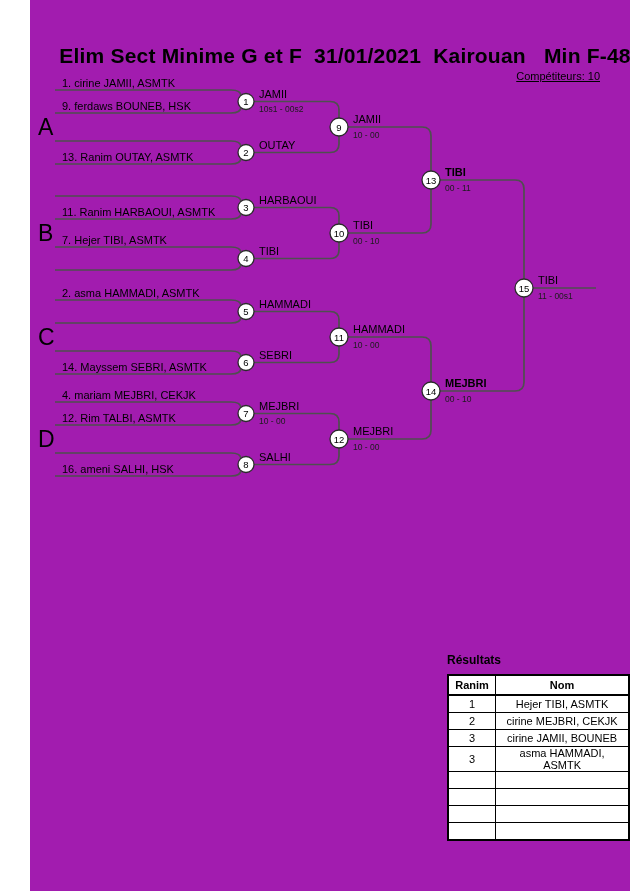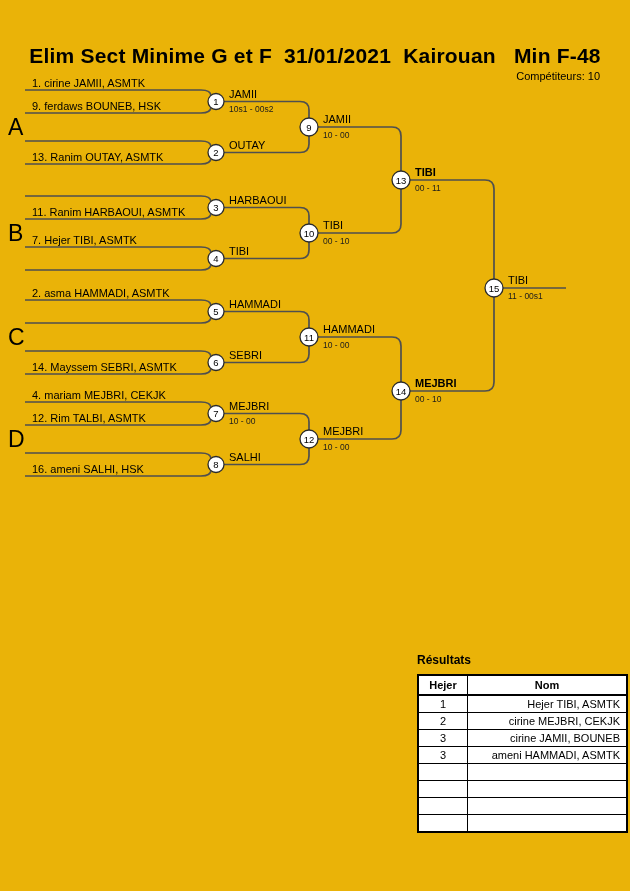--- a/index.html
+++ b/index.html
@@ -1,38 +1,38 @@
 <!DOCTYPE html>
 <html><head>
 <meta charset="utf-8">
 <style>
   html,body{margin:0;padding:0;background:#fff;}
   body{width:630px;height:891px;position:relative;font-family:"Liberation Sans",sans-serif;color:#000;}
-  .page{position:absolute;inset:0;background:#eab308;overflow:hidden;}
+  .page{position:absolute;inset:0;background:#a21caf;overflow:hidden;margin-left:30px;}
   .title{position:absolute;top:44px;left:0;width:630px;text-align:center;
          font-size:21px;font-weight:bold;white-space:pre;letter-spacing:0.2px;}
-  .competitors{position:absolute;top:70px;right:30px;font-size:11px;}
+  .competitors{position:absolute;top:70px;right:30px;font-size:11px;text-decoration:underline;}
   svg text{font-family:"Liberation Sans",sans-serif;fill:#000;}
   .entry-path,.conn-path{fill:none;stroke:#4f4f4f;stroke-width:1.7px;}
   .match-circle{fill:#fff;stroke:#2a2a2a;stroke-width:1.3px;}
   .match-num{font-size:9.5px;text-anchor:middle;}
   .entry-text{font-size:11px;}
   .winner-name{font-size:11px;}
   .winner-name.bold{font-weight:bold;}
   .winner-score{font-size:8.5px;fill:#1c1c1c;}
   .section-letter{font-size:23px;}
   .results-title{position:absolute;left:417px;top:653px;width:190px;
                  font-size:12px;font-weight:bold;}
   table.results{position:absolute;left:417px;top:674px;border-collapse:collapse;
                 border:2px solid #000;background:#fff;font-size:11px;}
   table.results th{border:1px solid #000;border-bottom:2px solid #000;font-weight:bold;
                    height:18px;padding:0 4px;text-align:center;}
   table.results td{border:1px solid #000;height:16px;padding:0 6px;}
   td.place-cell{width:36px;text-align:center;padding:0 2px;}
-  td.name-cell{width:146px;text-align:right;}
+  td.name-cell{width:146px;text-align:center;}
 </style>
 </head>
 <body>
 
 <div class="page">
 
   <div class="title">Elim Sect Minime G et F  31/01/2021  Kairouan   Min F-48</div>
   <div class="competitors">Compétiteurs: 10</div>
 
   <svg width="630" height="891" viewBox="0 0 630 891">
@@ -154,40 +154,40 @@
 
     <text class="winner-name" x="508" y="284">TIBI</text>
     <text class="winner-score" x="508" y="299">11 - 00s1</text>
   </svg>
 
   <div class="results-title">Résultats</div>
 
   <table class="results">
     <thead>
       <tr>
-        <th>Hejer</th>
+        <th>Ranim</th>
         <th>Nom</th>
       </tr>
     </thead>
     <tbody>
       <tr>
         <td class="place-cell">1</td>
         <td class="name-cell">Hejer TIBI, ASMTK</td>
       </tr>
       <tr>
         <td class="place-cell">2</td>
         <td class="name-cell">cirine MEJBRI, CEKJK</td>
       </tr>
       <tr>
         <td class="place-cell">3</td>
         <td class="name-cell">cirine JAMII, BOUNEB</td>
       </tr>
       <tr>
         <td class="place-cell">3</td>
-        <td class="name-cell">ameni HAMMADI, ASMTK</td>
+        <td class="name-cell">asma HAMMADI, ASMTK</td>
       </tr>
       <tr>
         <td class="place-cell"></td>
         <td class="name-cell"></td>
       </tr>
       <tr>
         <td class="place-cell"></td>
         <td class="name-cell"></td>
       </tr>
       <tr>

